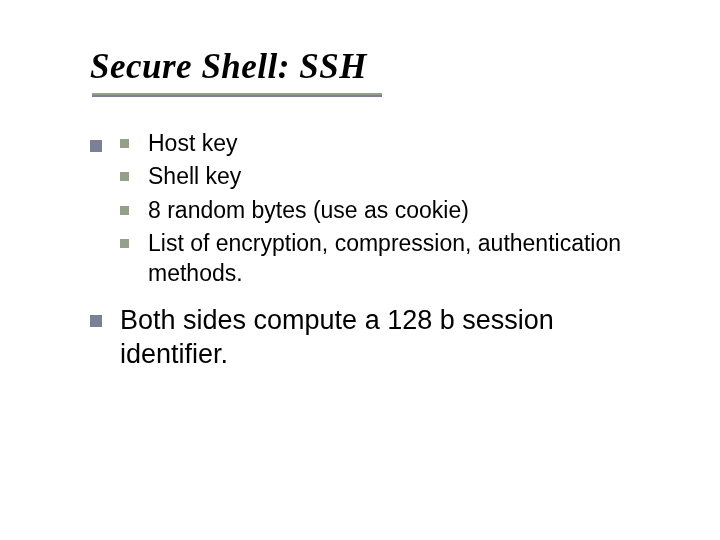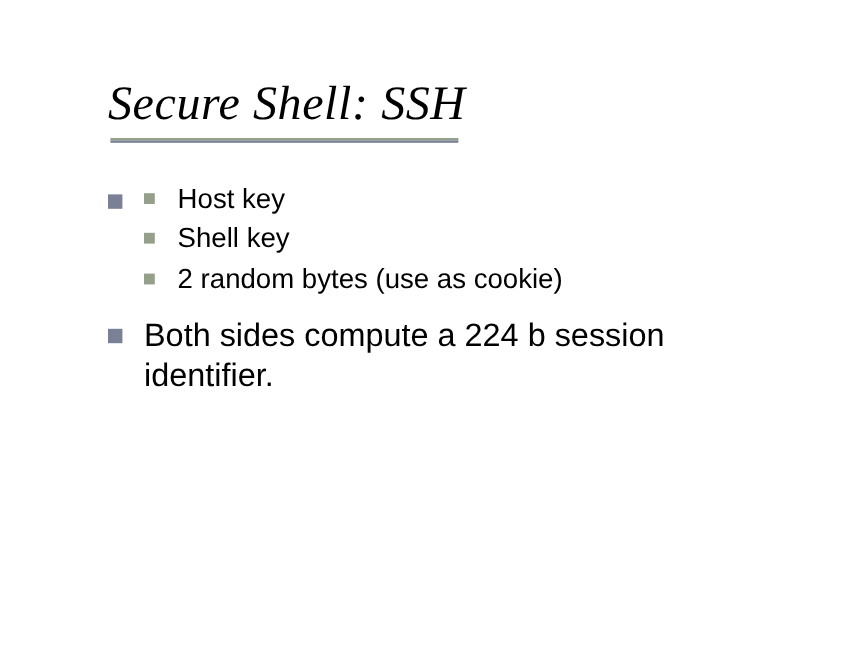--- a/index.html
+++ b/index.html
@@ -1,18 +1,18 @@
 <!DOCTYPE html>
 <html><head>
 <meta charset="utf-8">
 <style>
   html,body{margin:0;padding:0}
   body{width:720px;height:540px;background:#fff;color:#000;font-family:Verdana,Geneva,sans-serif;position:relative;overflow:hidden}
   .slide{box-sizing:border-box;padding:46px 70px 40px 90px}
-  .title{font-family:"Times New Roman",Times,serif;font-style:italic;font-size:40px;letter-spacing:.5px;margin:16px 0 6px 0;font-weight:400}
+  .title{font-family:"Times New Roman",Times,serif;font-style:italic;font-size:35px;letter-spacing:.5px;margin:1px 0 6px 0;font-weight:700}
   .rule{width:290px;height:3px;margin-left:2px}
   .rule-top{height:2px;background:#94a08a}
   .rule-bot{height:2px;background:#7a8096;margin-top:0}
   .content{margin-top:32px}
   ul{list-style:none;margin:0;padding:0}
   .lvl1>li{position:relative;padding-left:30px;font-size:27px;line-height:1.25;margin-bottom:16px}
   .lvl2{margin-top:26px}
   .lvl2>li{position:relative;padding-left:28px;font-size:23px;line-height:1.28;margin-bottom:4px}
   .bullet{position:absolute;left:0;display:inline-block}
   .b1{width:12px;height:12px;background:#7a8096;top:11px}
@@ -34,23 +34,27 @@
           <li>
             <span class="bullet b2"></span>
             <span>Host key</span>
           </li>
           <li>
             <span class="bullet b2"></span>
             <span>Shell key</span>
           </li>
           <li>
             <span class="bullet b2"></span>
-            <span>2 random bytes (use as cookie)</span>
+            <span>8 random bytes (use as cookie)</span>
+          </li>
+          <li>
+            <span class="bullet b2"></span>
+            <span>List of encryption, compression, authentication methods.</span>
           </li>
         </ul>
       </li>
       <li>
         <span class="bullet b1"></span>
-        <span>Both sides compute a 224 b session identifier.</span>
+        <span>Both sides compute a 128 b session identifier.</span>
       </li>
     </ul>
   </div>
 </div>
 
 </body></html>

